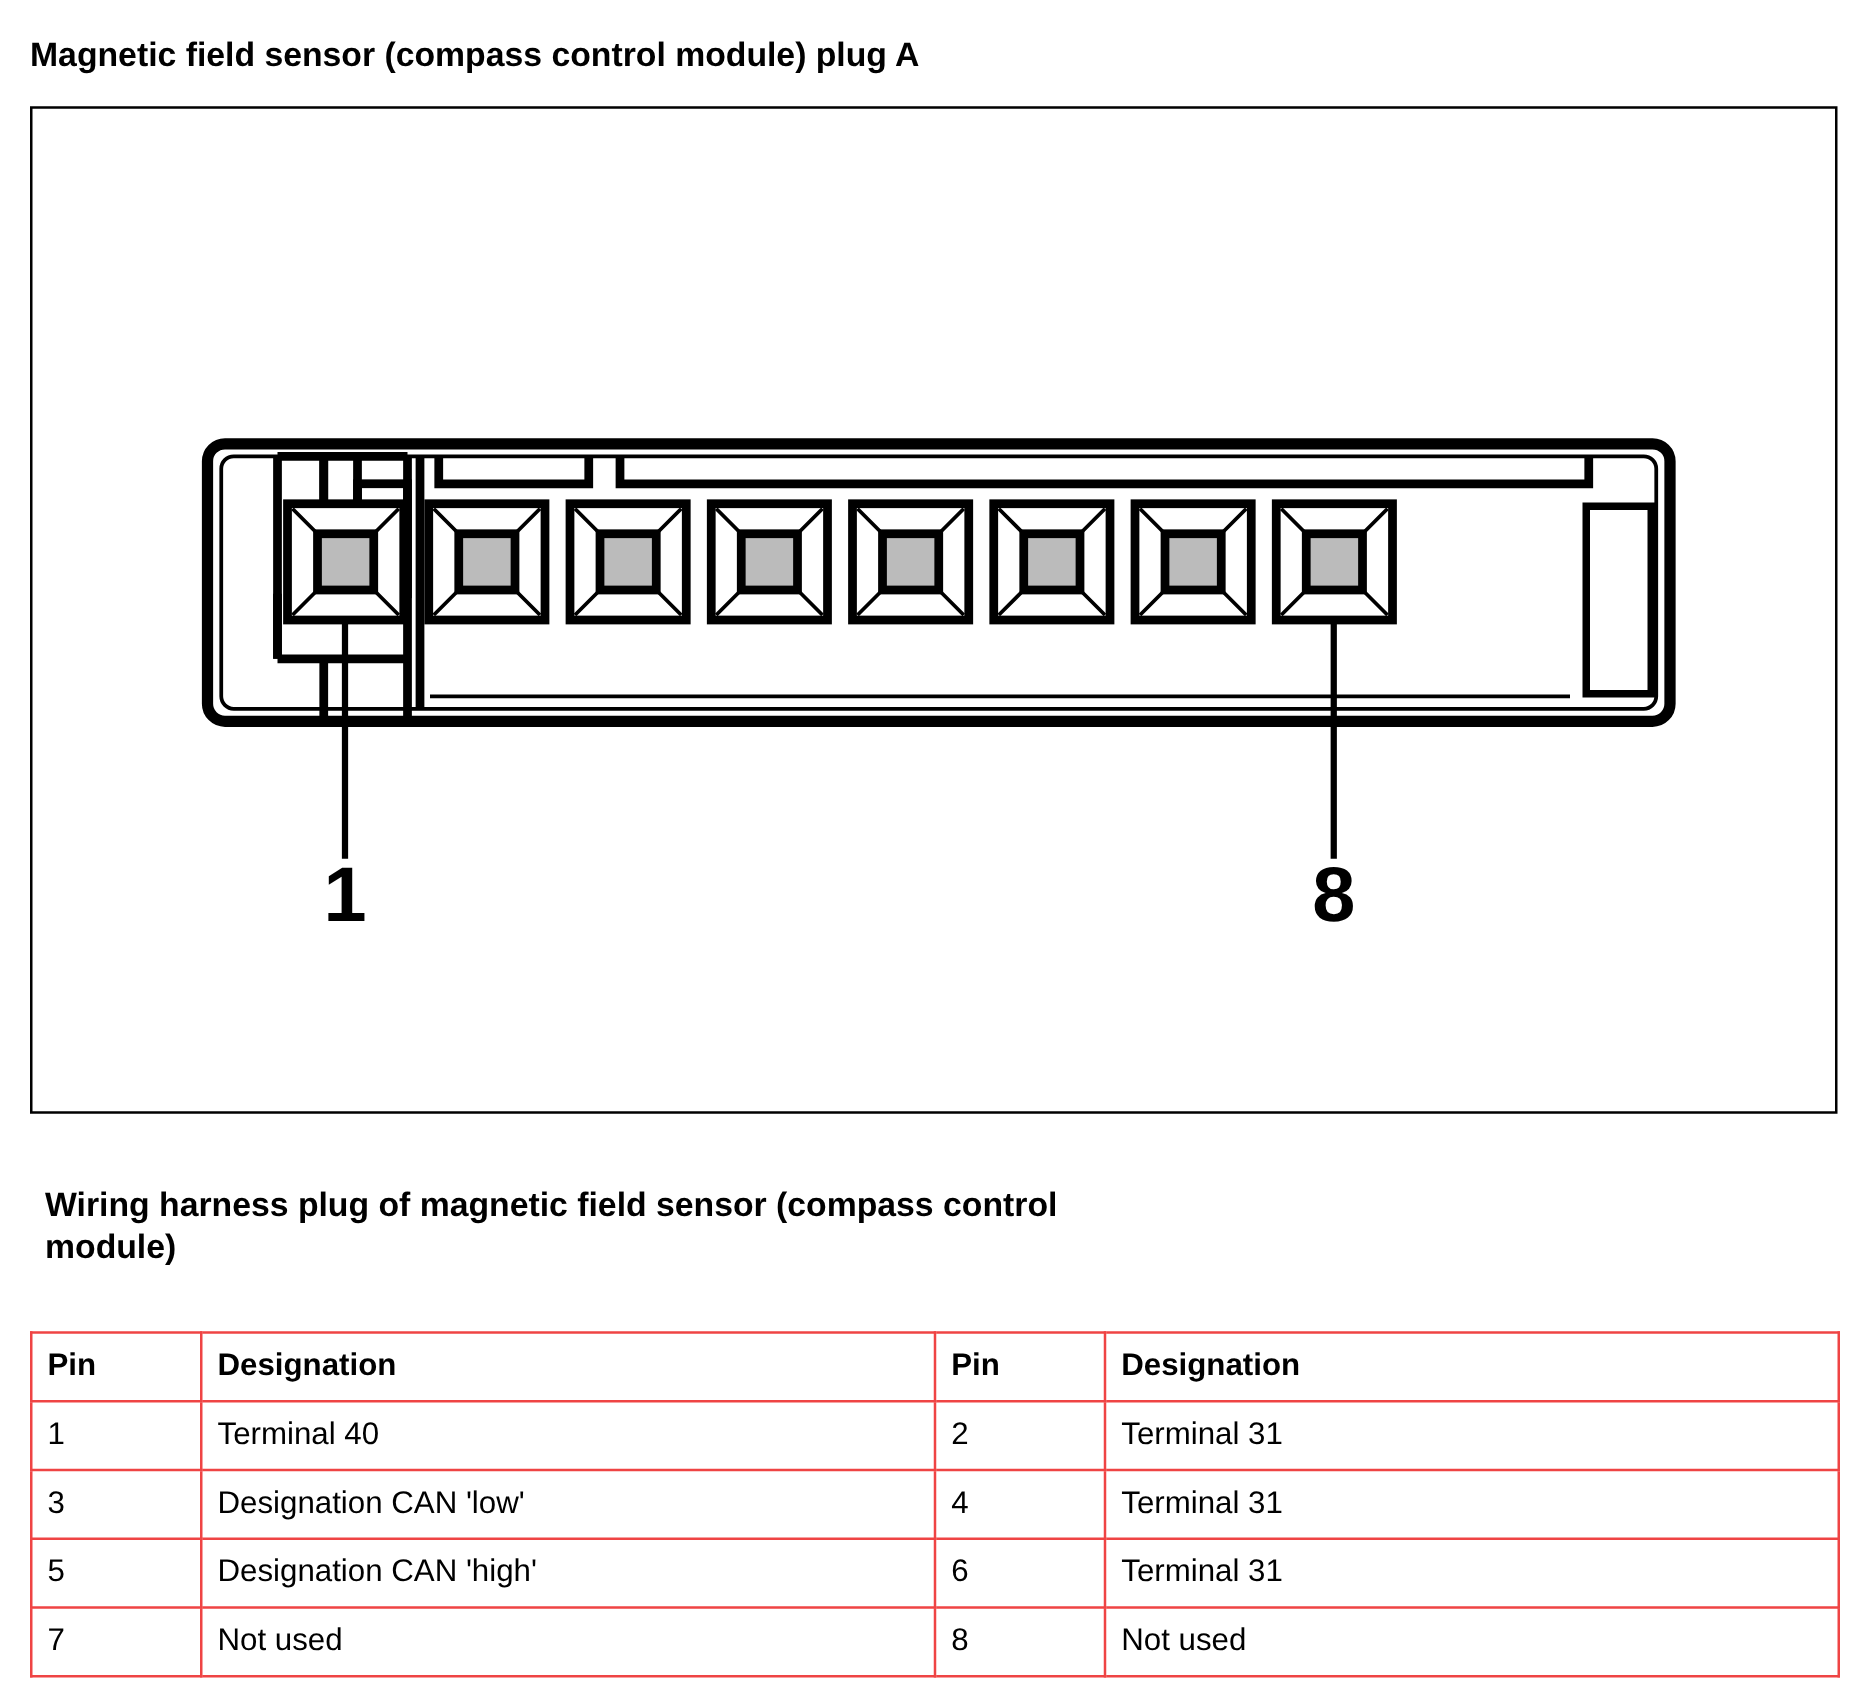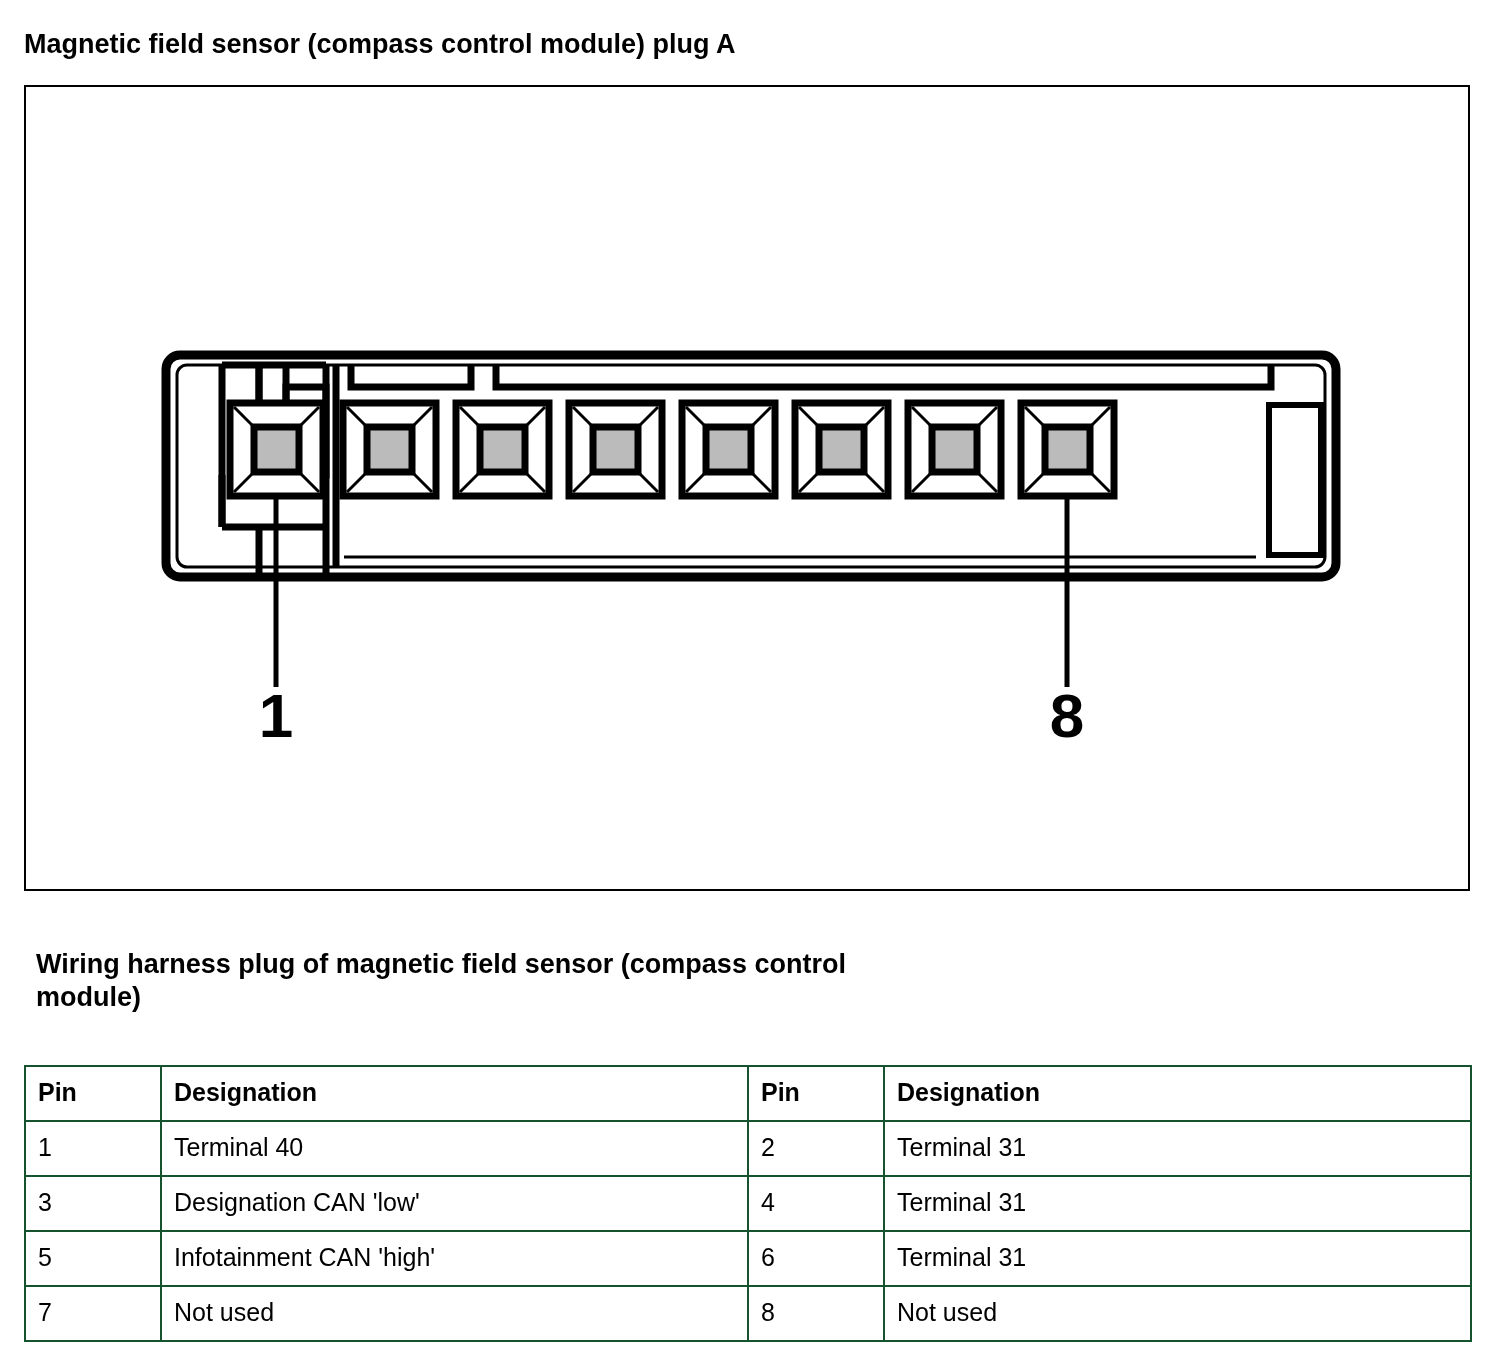--- a/index.html
+++ b/index.html
@@ -61,21 +61,21 @@
   #pin-table {
     position: absolute;
     left: 24px;
     top: 1065px;
     width: 1446px;
     border-collapse: collapse;
     table-layout: fixed;
     font-size: 25px;
   }
   #pin-table td, #pin-table th {
-    border: 2px solid #14532d;
+    border: 2px solid #ef4444;
     padding: 6px 12px 8px 12px;
     text-align: left;
     vertical-align: middle;
     height: 55px;
     box-sizing: border-box;
     font-weight: normal;
     color: #000;
   }
   #pin-table th {
     font-weight: bold;
@@ -210,21 +210,21 @@
       <td>Terminal 31</td>
     </tr>
     <tr>
       <td>3</td>
       <td>Designation CAN 'low'</td>
       <td>4</td>
       <td>Terminal 31</td>
     </tr>
     <tr>
       <td>5</td>
-      <td>Infotainment CAN 'high'</td>
+      <td>Designation CAN 'high'</td>
       <td>6</td>
       <td>Terminal 31</td>
     </tr>
     <tr>
       <td>7</td>
       <td>Not used</td>
       <td>8</td>
       <td>Not used</td>
     </tr>
   </tbody>

